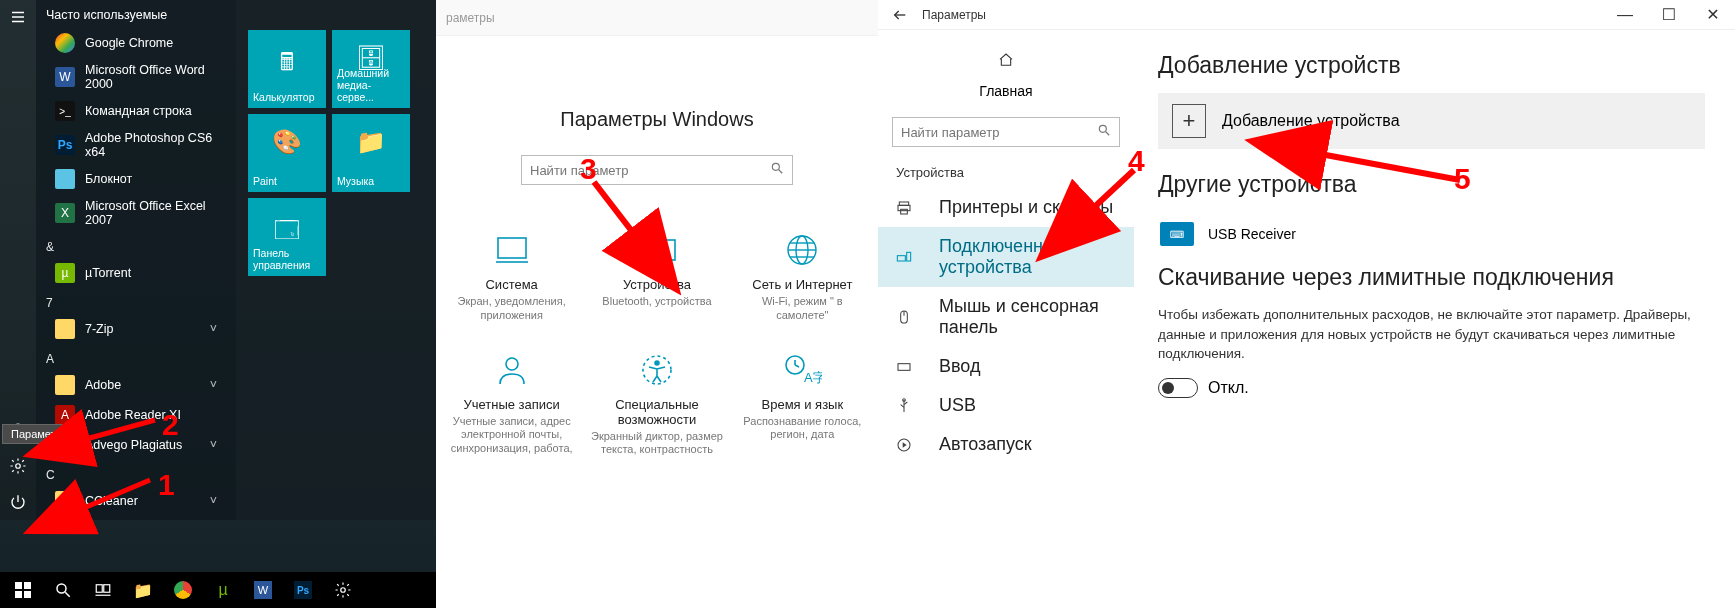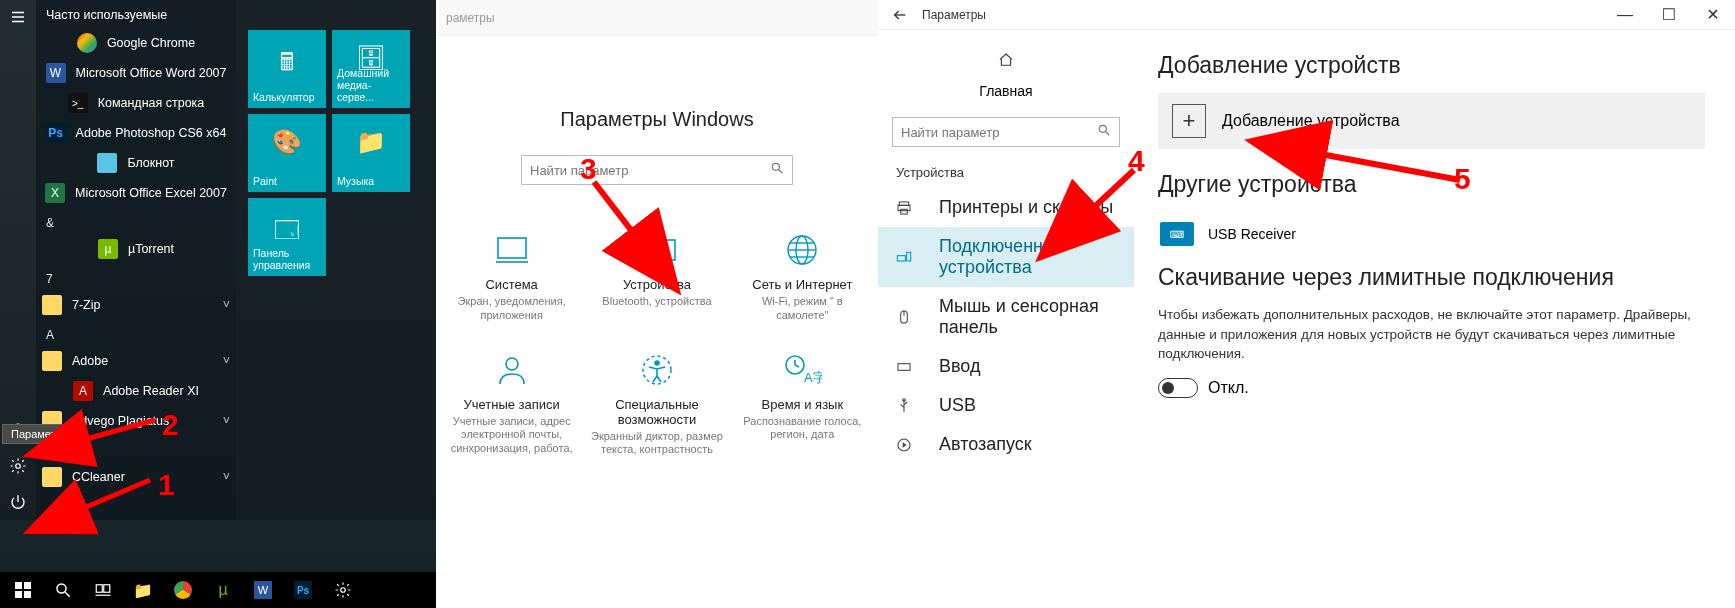--- a/index.html
+++ b/index.html
@@ -7,21 +7,21 @@
 
 
 .panel1 { width: 436px; height: 608px; position: relative; background: linear-gradient(180deg,#2a3a3f 0%, #1e2f34 60%, #142025 100%); }
 .start-menu { position: absolute; left: 0; top: 0; width: 482px; height: 520px; display: flex; }
 .start-left { width: 36px; background: rgba(20,20,20,.3); display: flex; flex-direction: column; }
 .start-left-top { height: 34px; display:flex; align-items:center; justify-content:center; }
 .start-left-spacer { flex: 1; }
 .start-left-btn { width:36px; height:36px; display:flex; align-items:center; justify-content:center; color:#fff; cursor:pointer; }
 .start-mid { width: 200px; background: rgba(15,25,30,.85); color:#fff; font-size:12.5px; overflow:hidden; }
 .start-header { padding: 8px 10px 6px; font-size: 12.5px; }
-.app-item { display:flex; align-items:center; gap:10px; padding:5px 6px; cursor:pointer;justify-content:center; }
+.app-item { display:flex; align-items:center; gap:10px; padding:5px 19px; cursor:pointer; }
 .app-icon { width:20px; height:20px; display:flex; align-items:center; justify-content:center; font-size:12px; color:#fff; border-radius:2px; flex:none; }
 .chev { margin-left:auto; opacity:.7; }
 .letter-head { padding: 8px 10px 4px; font-size: 12px; opacity:.9; }
 .start-tiles { flex:1; background: rgba(20,30,35,.88); padding: 30px 10px 10px 12px; display:flex; flex-wrap:wrap; gap:6px; align-content:flex-start; }
 .tile { width:78px; height:78px; background:#00a5b5; color:#fff; font-size:10.5px; display:flex; flex-direction:column; justify-content:flex-end; padding:5px; position:relative; cursor:pointer; }
 .tile .ticon { position:absolute; top:14px; left:50%; transform:translateX(-50%); font-size:24px; }
 .tile.folder .ticon { color:#ffd867; }
 .taskbar { position:absolute; left:0; bottom:0; width:482px; height:36px; background:#000; display:flex; align-items:center; gap:2px; padding:0 4px; }
 .task-btn { width:38px; height:36px; display:flex; align-items:center; justify-content:center; color:#fff; cursor:pointer; }
 .tooltip-params { position:absolute; left:2px; top:424px; background:#4a4a4a; color:#fff; font-size:11px; padding:3px 8px; border:1px solid #666; z-index:5; }
@@ -108,21 +108,21 @@
     </div>
 
     <div class="start-mid">
       <div class="start-header">Часто используемые</div>
       <div class="app-item">
           <span class="app-icon" style="background:linear-gradient(135deg,#ea4335,#fbbc05,#34a853,#4285f4);border-radius:50%"></span>
           <span>Google Chrome</span>
         </div>
       <div class="app-item">
           <span class="app-icon" style="background:#2b579a">W</span>
-          <span>Microsoft Office Word 2007</span>
+          <span>Microsoft Office Word 2000</span>
         </div>
       <div class="app-item">
           <span class="app-icon" style="background:#111;font-size:10px">&gt;_</span>
           <span>Командная строка</span>
         </div>
       <div class="app-item">
           <span class="app-icon" style="background:#001d34;color:#31a8ff;font-weight:bold">Ps</span>
           <span>Adobe Photoshop CS6 x64</span>
         </div>
       <div class="app-item">

